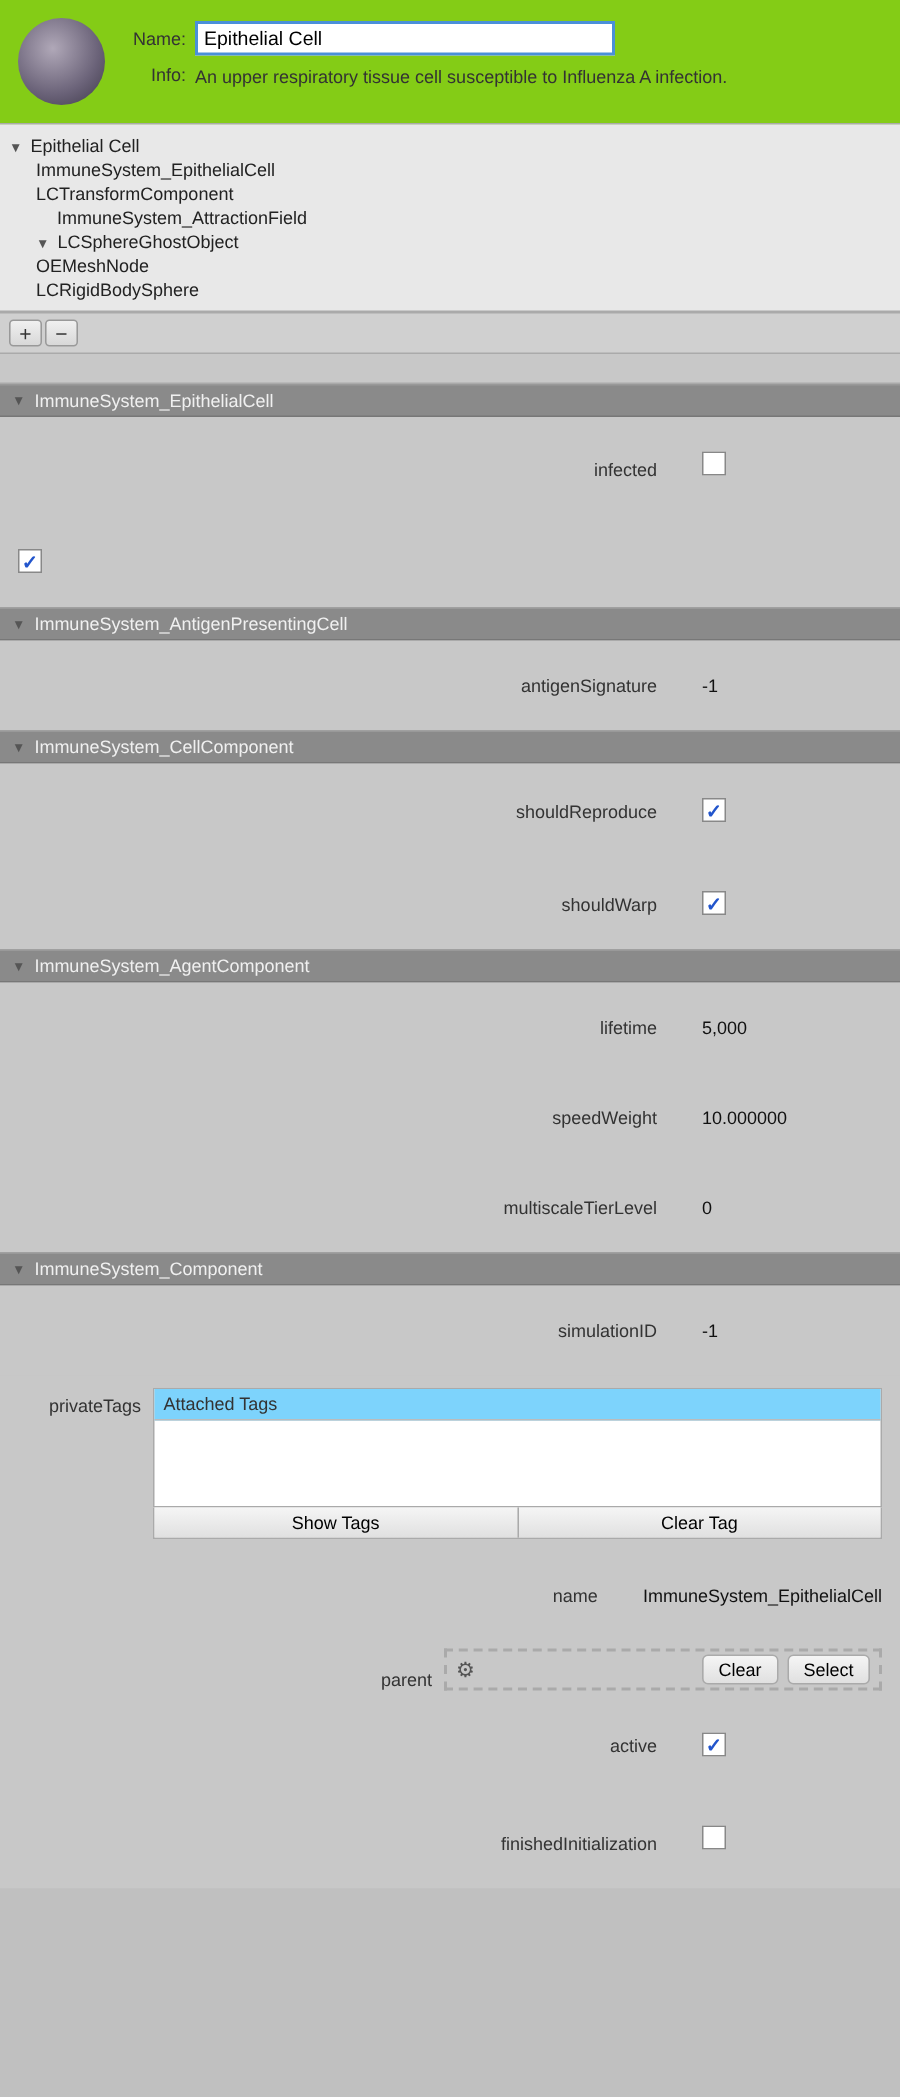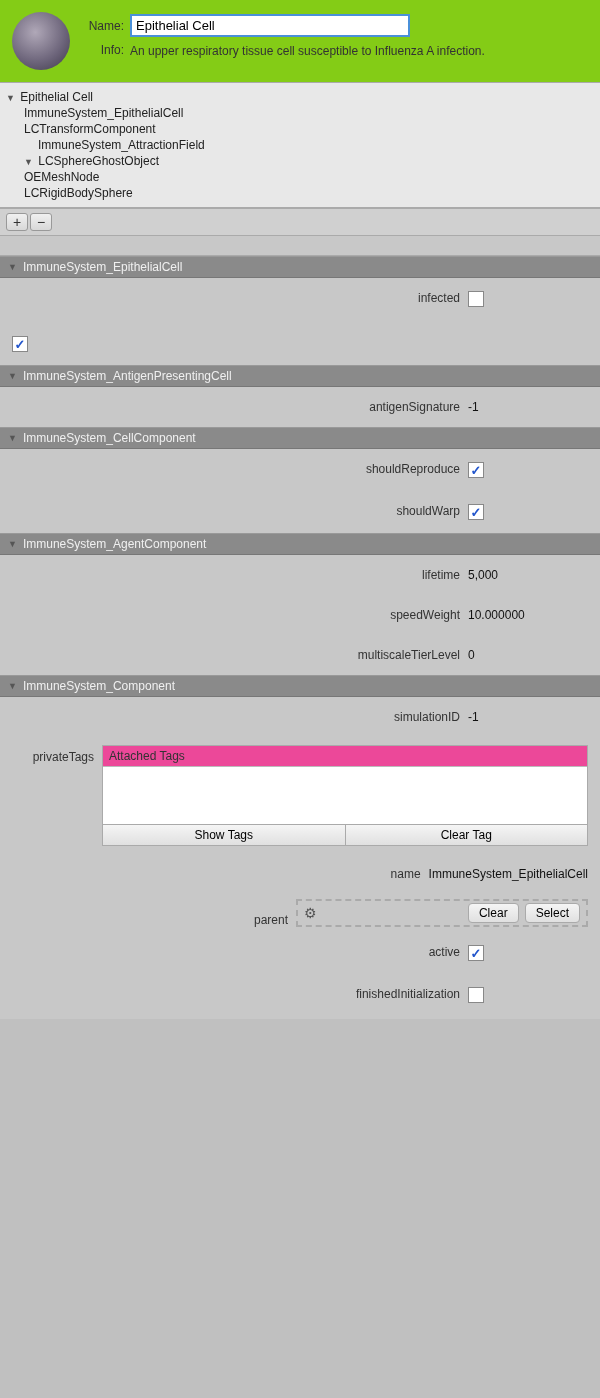--- a/index.html
+++ b/index.html
@@ -129,23 +129,24 @@
       align-items: center;
       gap: 4px;
       border-top: 1px solid #999;
       border-bottom: 1px solid #777;
     }
     .component-body {
       background: #c8c8c8;
     }
     .field-row {
       display: flex;
-      align-items: flex-start;
-      padding: 13px 12px;
+      align-items: flex-end;
+      padding: 23px 12px;
       min-height: 28px;
+      gap: 22px;
     }
     .field-label {
       text-align: right;
       flex: 1;
       padding-right: 8px;
       color: #333;
       font-size: 12px;
     }
     .field-value {
       min-width: 120px;
@@ -192,21 +193,21 @@
       flex: 1;
     }
     .attached-tags-box {
       background: white;
       border: 1px solid #aaa;
       width: 100%;
       height: 80px;
       margin-bottom: 0;
     }
     .attached-tags-header {
-      background: #ec4899;
+      background: #7dd3fc;
       border-bottom: 1px solid #bbb;
       padding: 3px 6px;
       font-size: 12px;
       color: #333;
     }
     .tags-btn-row {
       display: flex;
       border: 1px solid #aaa;
       border-top: none;
       background: #e0e0e0;

